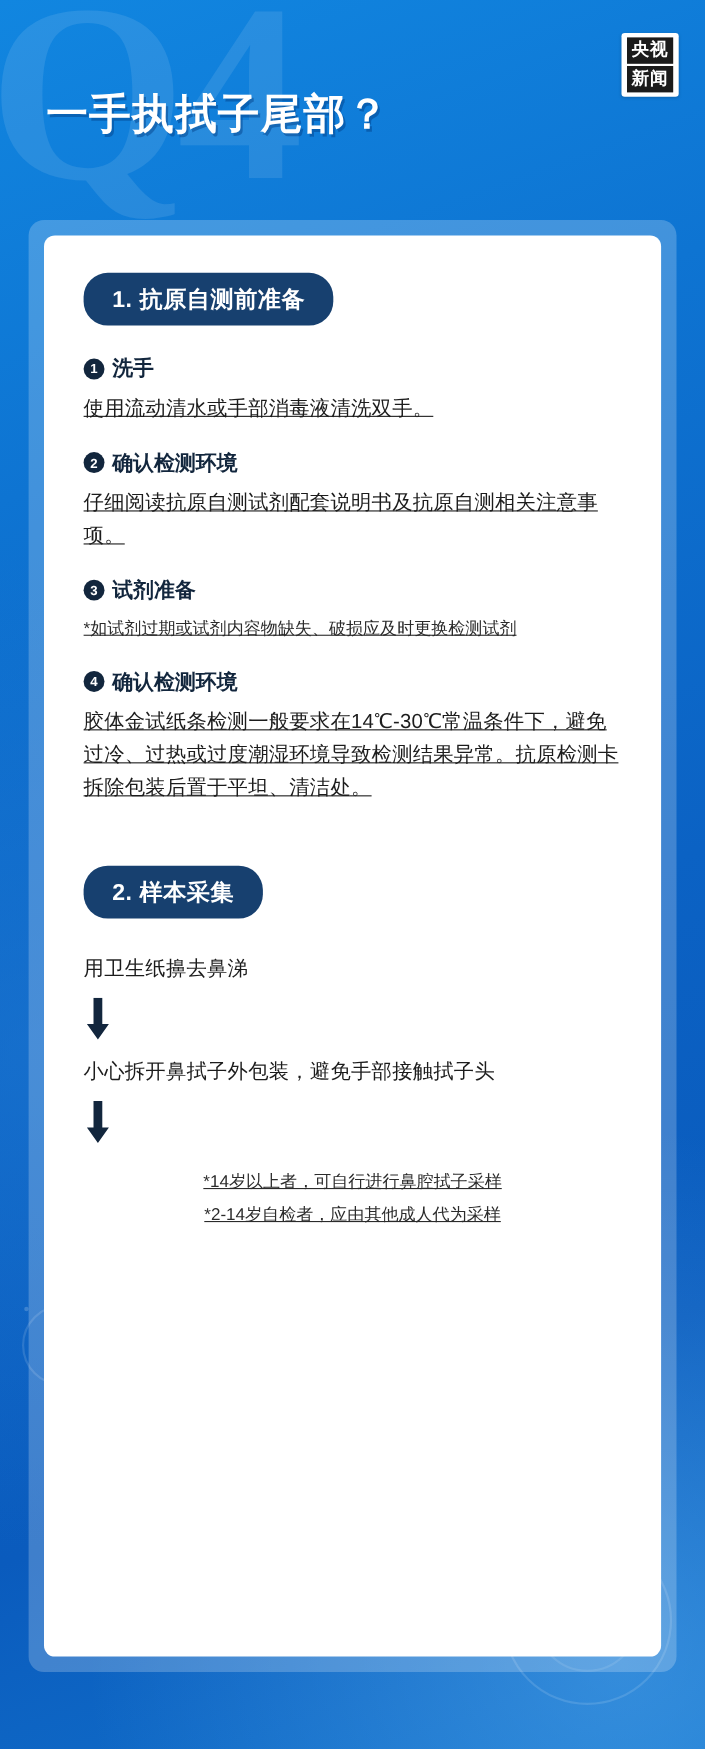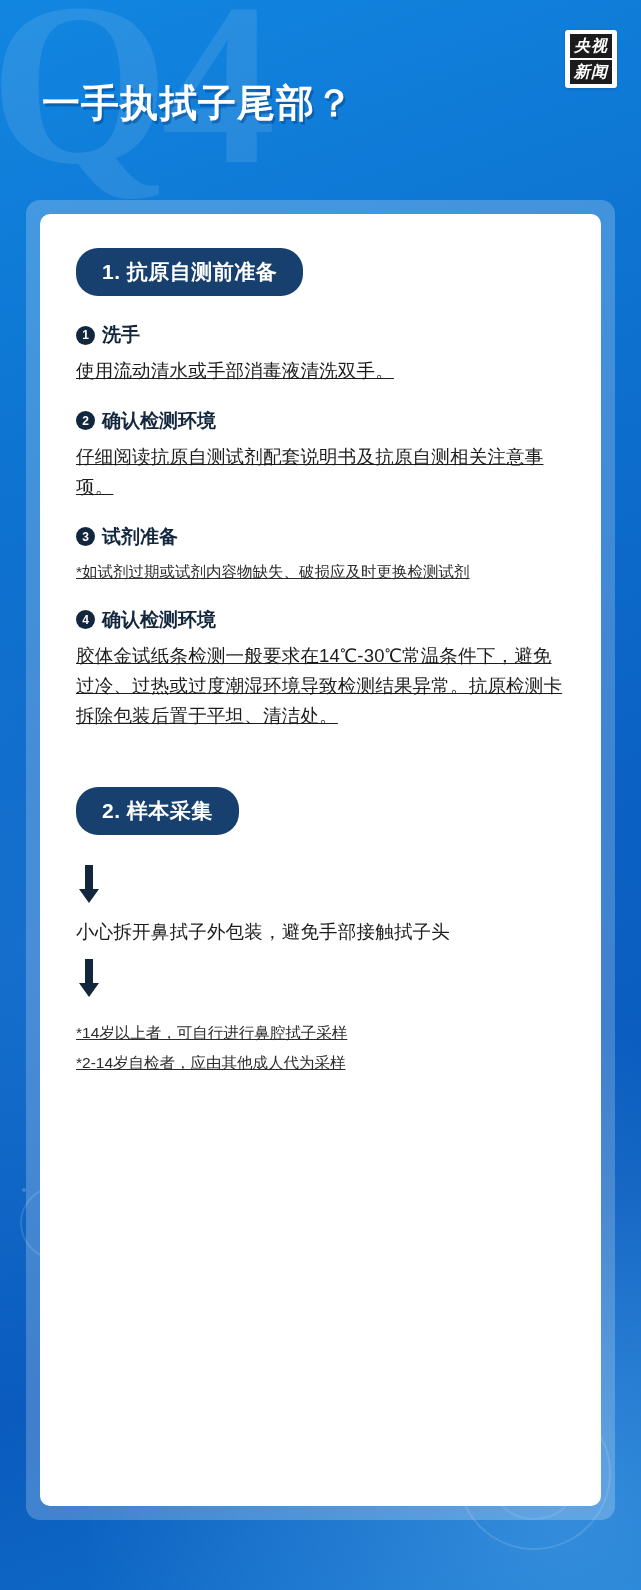--- a/index.html
+++ b/index.html
@@ -67,21 +67,20 @@
   }
   .logo-line {
     background: #1b1b1b;
     color: #ffffff;
     font-size: 16px;
     font-weight: bold;
     line-height: 1.25;
     padding: 2px 4px;
     letter-spacing: 1px;
     text-align: center;
-    font-style: italic;
   }
   .logo-line.second {
     background: #1b1b1b;
   }
 
   .headline {
     position: absolute;
     left: 42px;
     top: 78px;
     font-size: 38px;
@@ -168,21 +167,21 @@
     line-height: 1.62;
     color: #1c1c1c;
     letter-spacing: 0.2px;
   }
   .arrow-down {
     width: 22px;
     margin: 12px 0 12px 2px;
     display: block;
   }
   .flow-block { margin-bottom: 0; }
-  .notes-block { margin-top: 22px; }
+  .notes-block { margin-top: 22px; text-align: center; }
   .notes-block .note { margin-top: 6px; display: block; }
 </style>
 </head>
 <body>
 
 <div class="poster">
 
   <div class="watermark">Q4</div>
 
   <div class="virus virus1"></div>
@@ -232,20 +231,23 @@
           <span class="num-circle" style="background: rgb(18, 38, 61); color: rgb(255, 255, 255); font-size: 12px;">4</span>
           <span>确认检测环境</span>
         </div>
         <div class="step-body">胶体金试纸条检测一般要求在14℃-30℃常温条件下，避免过冷、过热或过度潮湿环境导致检测结果异常。抗原检测卡拆除包装后置于平坦、清洁处。</div>
       </div>
 
       <div class="pill-wrap second">
         <span class="section-pill">2. 样本采集</span>
       </div>
 
+      <div class="flow-block">
+        <div class="flow-text">用卫生纸擤去鼻涕</div>
+      </div>
 
       <svg class="arrow-down" viewBox="0 0 22 40">
         <polygon points="7,0 15,0 15,24 21,24 11,38 1,24 7,24" fill="#12263d"></polygon>
       </svg>
 
       <div class="flow-block">
         <div class="flow-text">小心拆开鼻拭子外包装，避免手部接触拭子头</div>
       </div>
 
       <svg class="arrow-down" viewBox="0 0 22 40">

